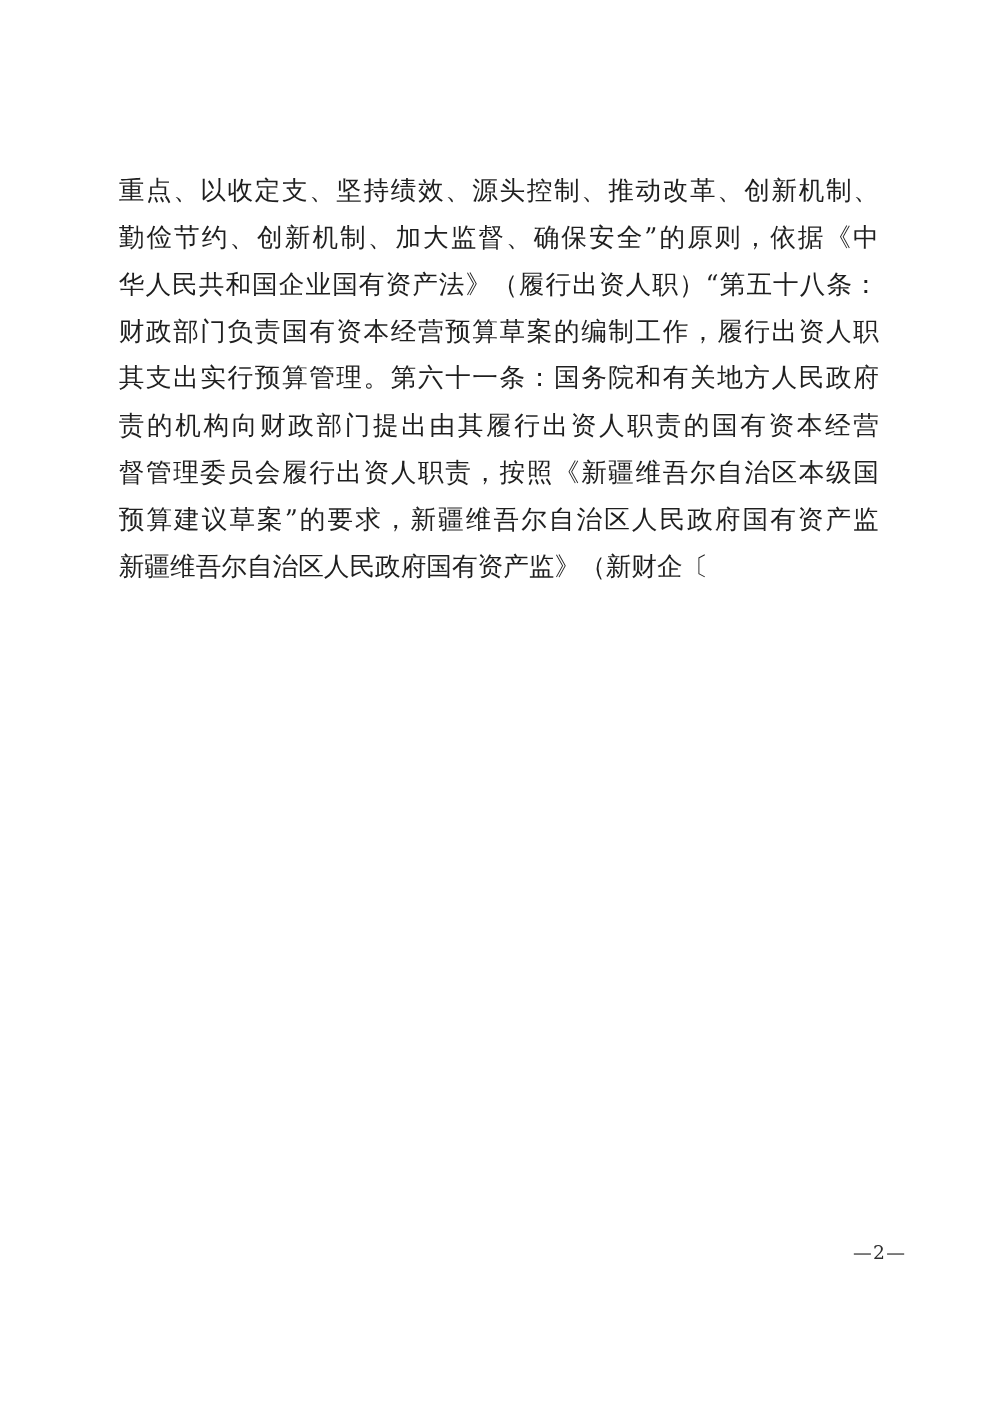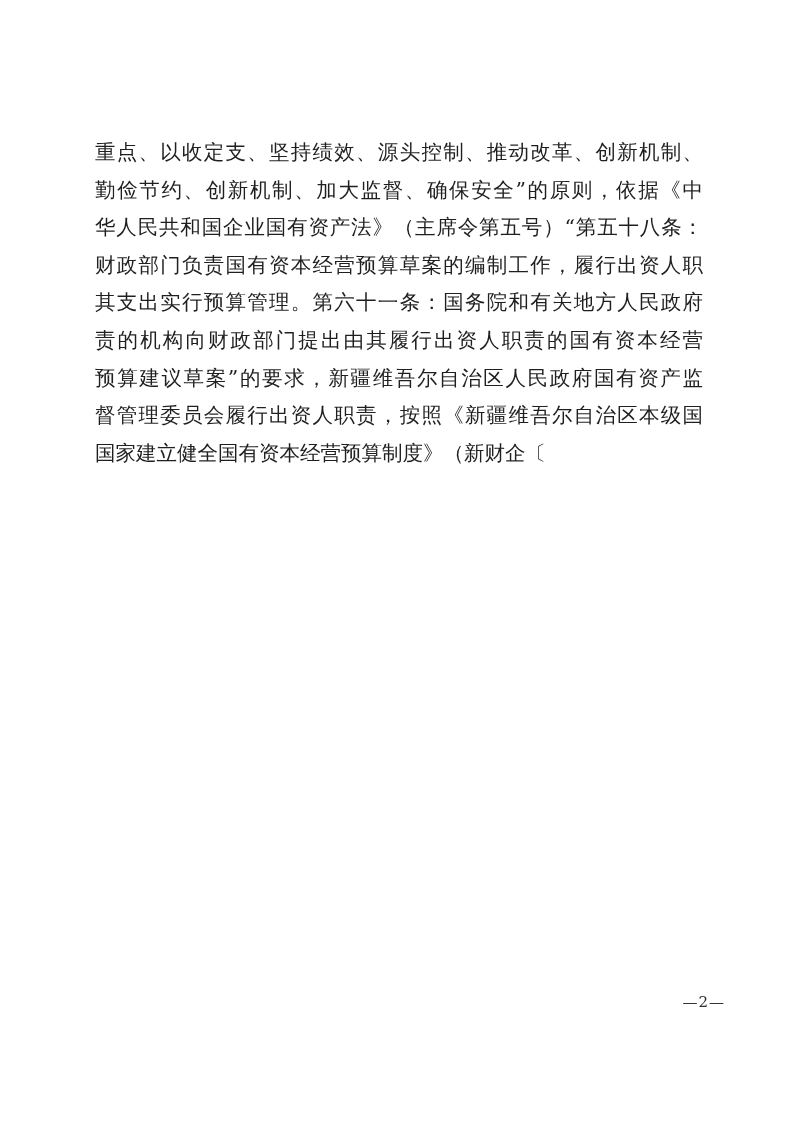--- a/index.html
+++ b/index.html
@@ -46,22 +46,22 @@
     font-family: "DejaVu Serif", "Liberation Serif", serif;
   }
 </style>
 </head>
 <body>
 
 <div class="page">
   <div class="body-text">
     <div class="line">重点、以收定支、坚持绩效、源头控制、推动改革、创新机制、</div>
     <div class="line">勤俭节约、创新机制、加大监督、确保安全”的原则，依据《中</div>
-    <div class="line">华人民共和国企业国有资产法》（主席令第五号）“第五十八条：</div>
+    <div class="line">华人民共和国企业国有资产法》（履行出资人职）“第五十八条：</div>
     <div class="line">财政部门负责国有资本经营预算草案的编制工作，履行出资人职</div>
     <div class="line">其支出实行预算管理。第六十一条：国务院和有关地方人民政府</div>
     <div class="line">责的机构向财政部门提出由其履行出资人职责的国有资本经营</div>
+    <div class="line">督管理委员会履行出资人职责，按照《新疆维吾尔自治区本级国</div>
     <div class="line">预算建议草案”的要求，新疆维吾尔自治区人民政府国有资产监</div>
-    <div class="line">督管理委员会履行出资人职责，按照《新疆维吾尔自治区本级国</div>
-    <div class="line last">国家建立健全国有资本经营预算制度》（新财企〔</div>
+    <div class="line last">新疆维吾尔自治区人民政府国有资产监》（新财企〔</div>
   </div>
   <div class="page-number">—2—</div>
 </div>
 
 </body></html>

